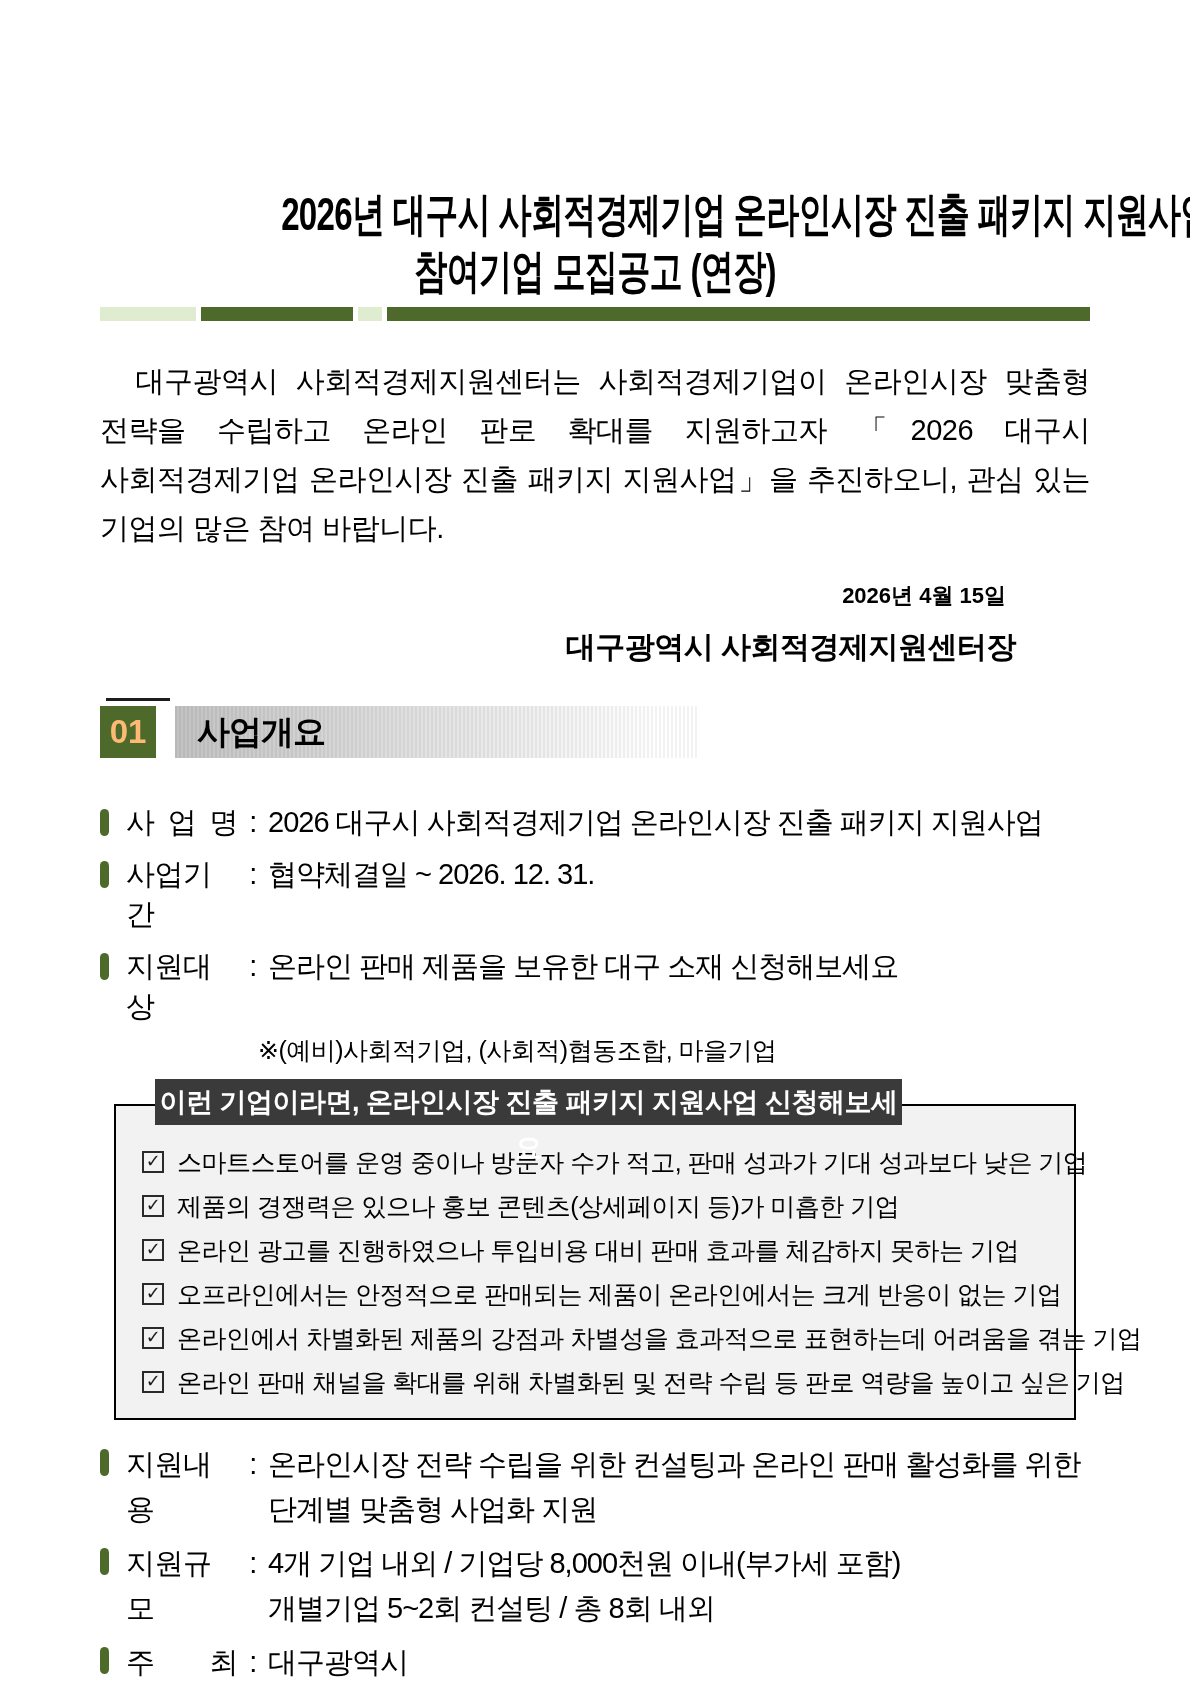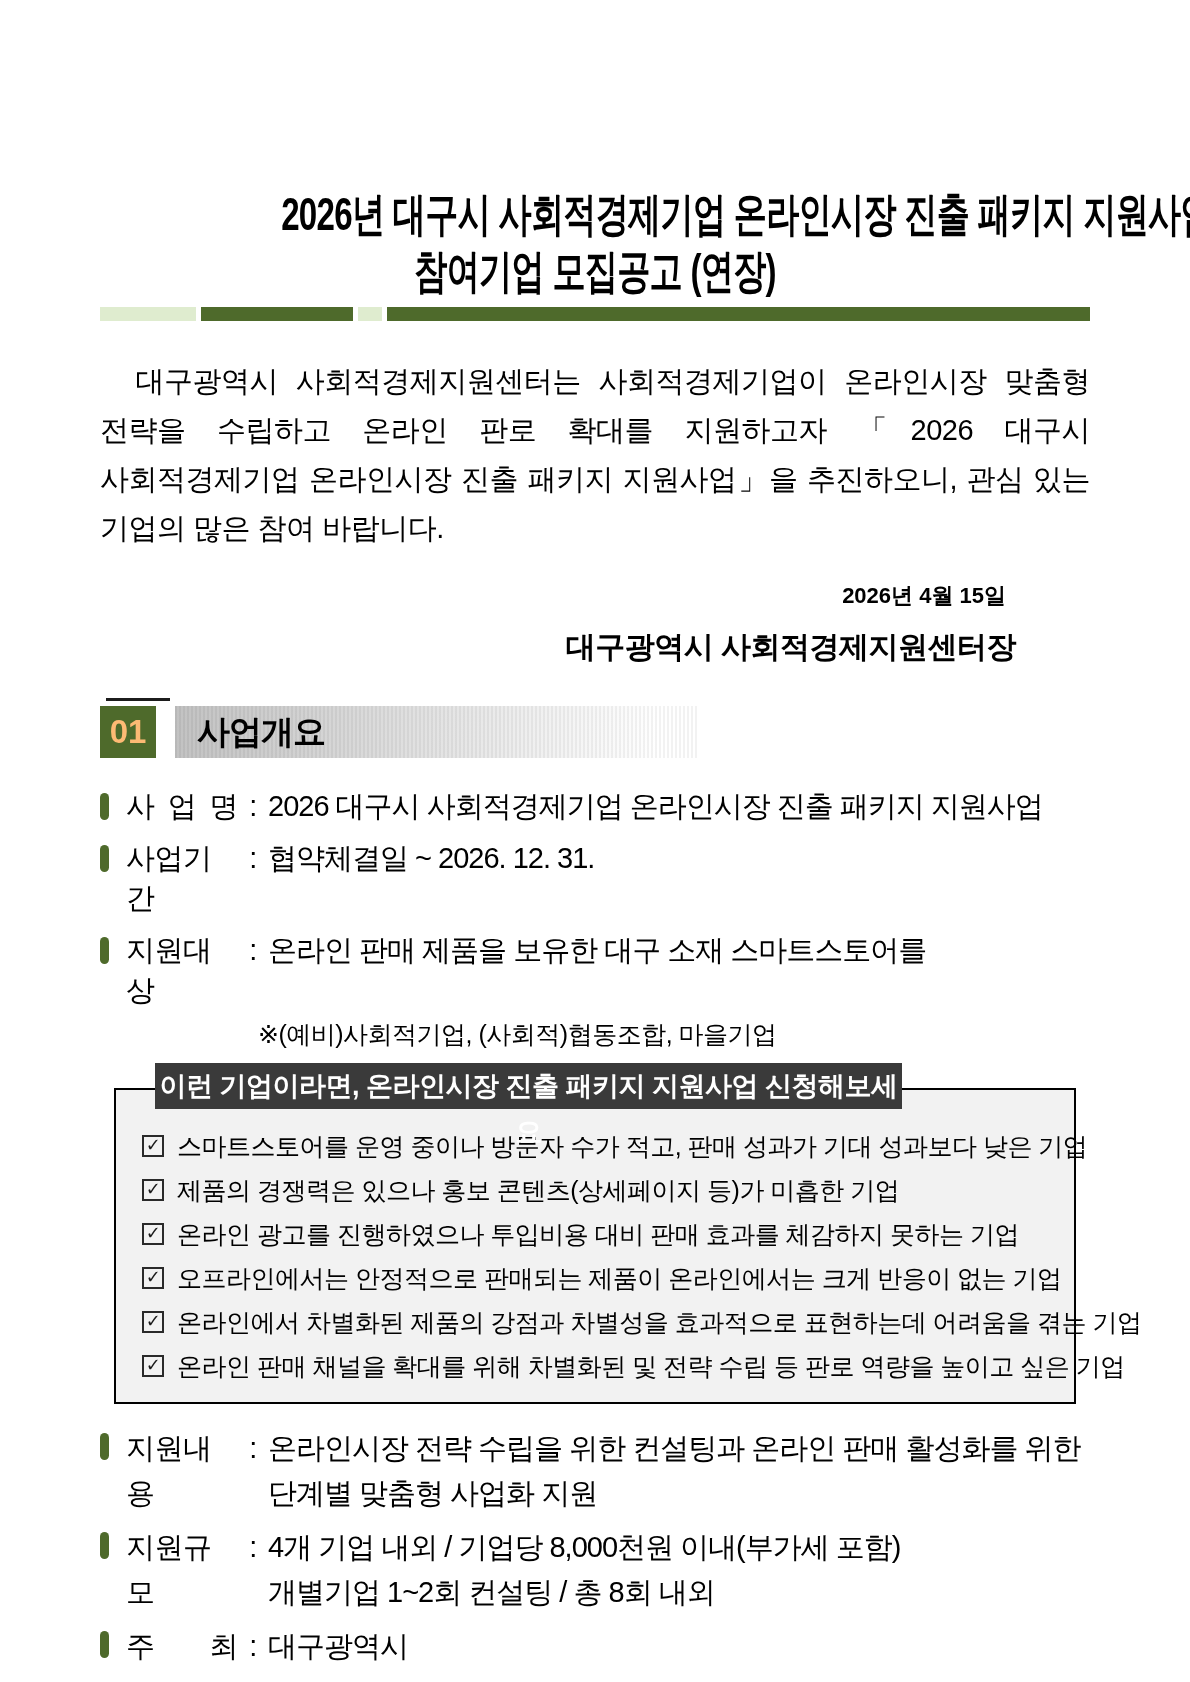--- a/index.html
+++ b/index.html
@@ -48,21 +48,21 @@
       repeating-linear-gradient(90deg, rgba(0,0,0,0.05) 0 2px, rgba(0,0,0,0) 2px 4px),
       linear-gradient(90deg,#c2c2c2 0%,#ffffff 92%);
   }
   .sec-title { font-size:33px; font-weight:bold; margin-left:22px; letter-spacing:-1px; }
 
   
   .row {
     display:grid; grid-template-columns:26px 112px 30px 1fr; align-items:start;
     font-size:29px; line-height:40px; margin-top:12px; letter-spacing:-0.5px;
   }
-  .row.first { margin-top:28px; }
+  .row.first { margin-top:44px; }
   .row .bullet { width:9px; height:27px; margin-top:7px; border-radius:5px; background:#4e6a2b; }
   .row .label { text-align:justify; text-align-last:justify; }
   .row .colon { text-align:center; }
   .row .val   { white-space:pre; letter-spacing:-1px; }
   .note { margin:8px 0 0 158px; font-size:25px; letter-spacing:-0.5px; }
 
   
   .callout { margin-top:12px; position:relative; }
   .callout-header {
     position:relative; z-index:2; margin-left:55px; width:747px; height:46px;
@@ -132,21 +132,21 @@
       <div class="row">
         <span class="bullet"></span>
         <span class="label">사업기간</span>
         <span class="colon">:</span>
         <span class="val">협약체결일 ~ 2026. 12. 31.</span>
       </div>
       <div class="row">
         <span class="bullet"></span>
         <span class="label">지원대상</span>
         <span class="colon">:</span>
-        <span class="val">온라인 판매 제품을 보유한 대구 소재 스마트스토어를</span>
+        <span class="val">온라인 판매 제품을 보유한 대구 소재 신청해보세요</span>
       </div>
       <div class="note">※(예비)사회적기업, (사회적)협동조합, 마을기업</div>
     </div>
 
     <div class="callout">
       <div class="callout-header">이런 기업이라면, 온라인시장 진출 패키지 지원사업 신청해보세요</div>
       <div class="callout-box">
         <div class="check-row">
           <span class="cbx">
               <span class="tick">✓</span>
@@ -192,21 +192,21 @@
         <span class="label">지원내용</span>
         <span class="colon">:</span>
         <span class="val">온라인시장 전략 수립을 위한 컨설팅과 온라인 판매 활성화를 위한
 단계별 맞춤형 사업화 지원</span>
       </div>
       <div class="row">
         <span class="bullet"></span>
         <span class="label">지원규모</span>
         <span class="colon">:</span>
         <span class="val">4개 기업 내외 / 기업당 8,000천원 이내(부가세 포함)
-개별기업 1~2회 컨설팅 / 총 8회 내외</span>
+개별기업 5~2회 컨설팅 / 총 8회 내외</span>
       </div>
       <div class="row">
         <span class="bullet"></span>
         <span class="label">주 최</span>
         <span class="colon">:</span>
         <span class="val">대구광역시</span>
       </div>
 
     </div>
 

